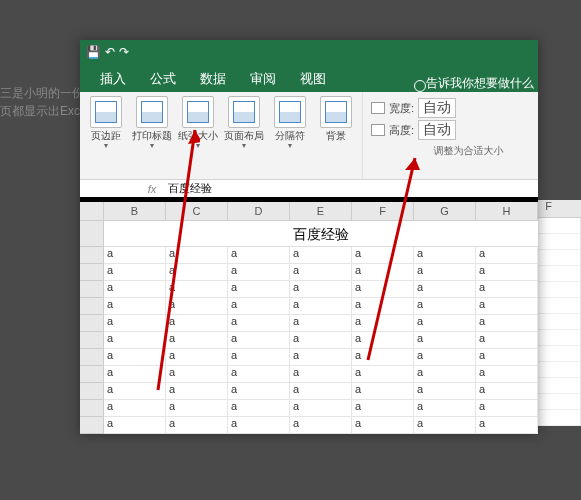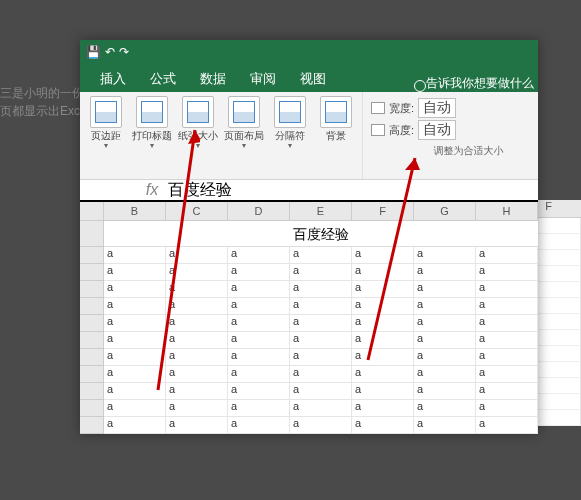--- a/index.html
+++ b/index.html
@@ -34,21 +34,21 @@
   .ritem .dd { font-size: 8px; color: #666; }
   .group-name { font-size: 10px; color: #666; text-align: center; margin-top: 2px; }
   .hi { border: 2px solid #c40000; padding: 2px; }
 
   .scale-group { padding: 6px 8px 2px; font-size: 11px; color: #444; flex: 1; }
   .scale-row { display: flex; align-items: center; margin-bottom: 2px; gap: 4px; }
   .scale-row .mini { width: 14px; height: 12px; border: 1px solid #999; background: #fff; }
   .scale-row .val { border: 1px solid #c0c0c0; padding: 0 4px; font-size: 14px; min-width: 38px; background: #fff; }
 
   
-  .fx { display: flex; align-items: center; height: 22px; border-bottom: 2px solid #000000; background: #fff; font-size: 16px; }
+  .fx { display: flex; align-items: center; height: 22px; border-bottom: 5px solid #000000; background: #fff; font-size: 11px; }
   .fx .name { width: 60px; border-right: 1px solid #d4d4d4; padding-left: 6px; color: #999; }
   .fx .fxicon { width: 24px; text-align: center; font-style: italic; color: #888; }
   .fx .content { flex: 1; padding-left: 4px; }
 
   
   .sheet { overflow: hidden; }
   .colhdrs { display: flex; background: #e8e8e8; border-bottom: 1px solid #ccc; }
   .corner { width: 24px; height: 18px; border-right: 1px solid #ccc; }
   .ch { flex: 1; text-align: center; font-size: 11px; color: #555; border-right: 1px solid #ccc; height: 18px; line-height: 18px; }
   .merged { text-align: center; font-size: 14px; padding: 5px; border-bottom: 1px solid #ddd; }

